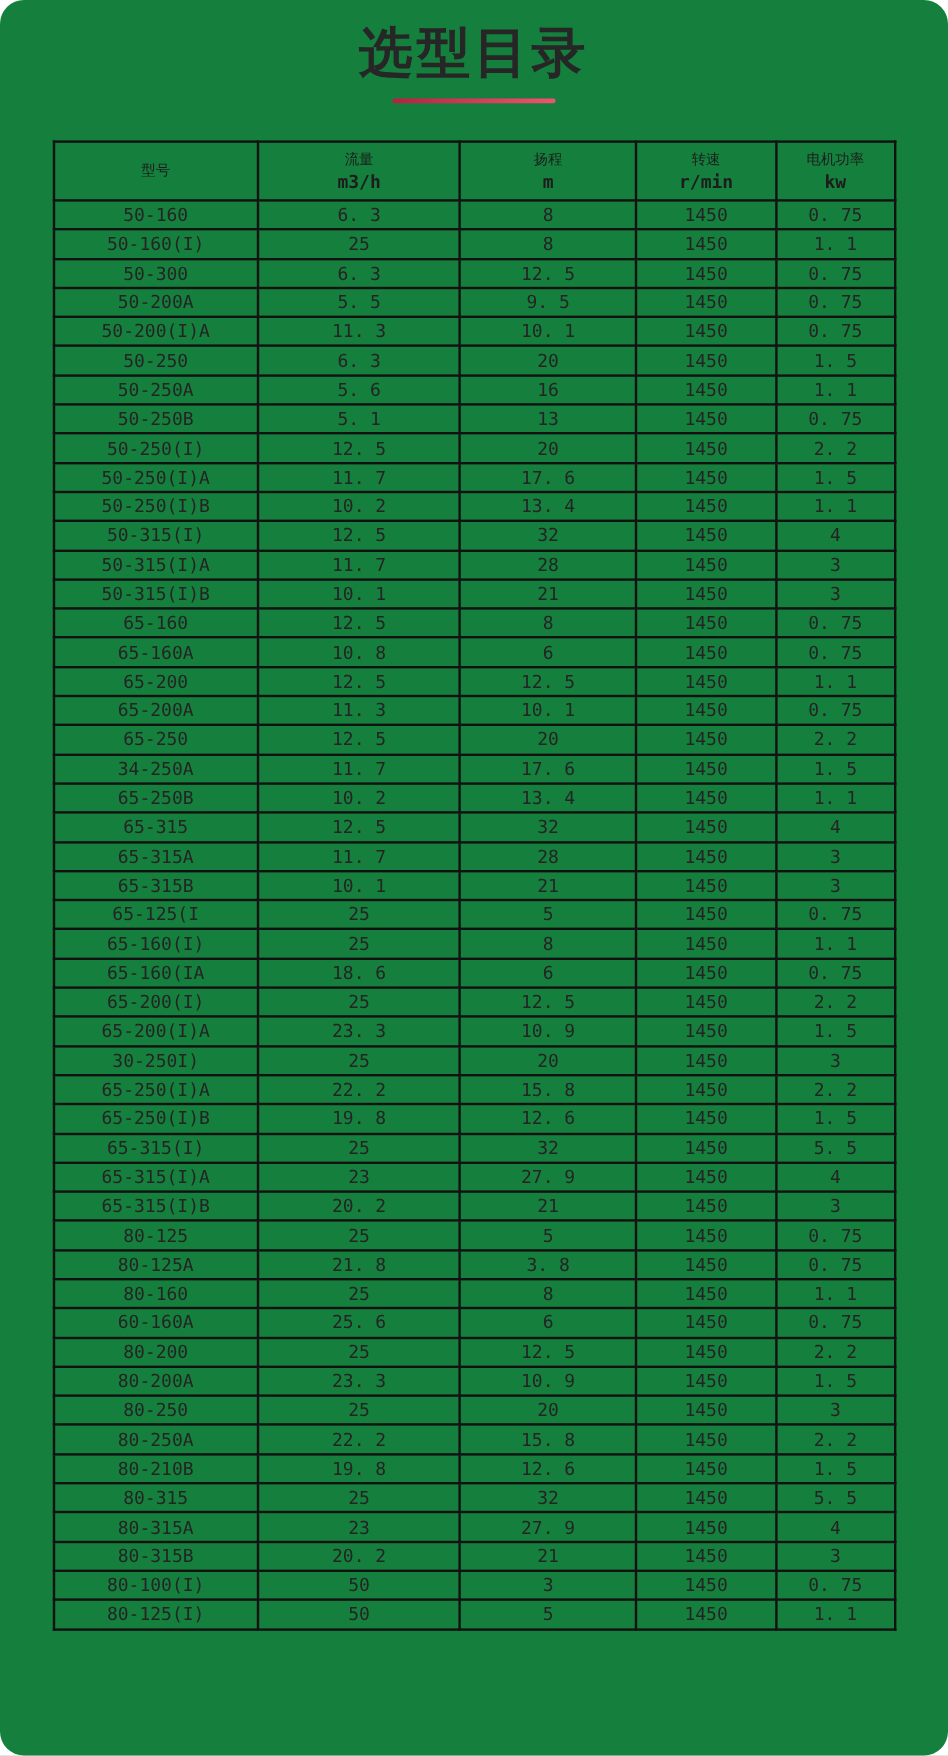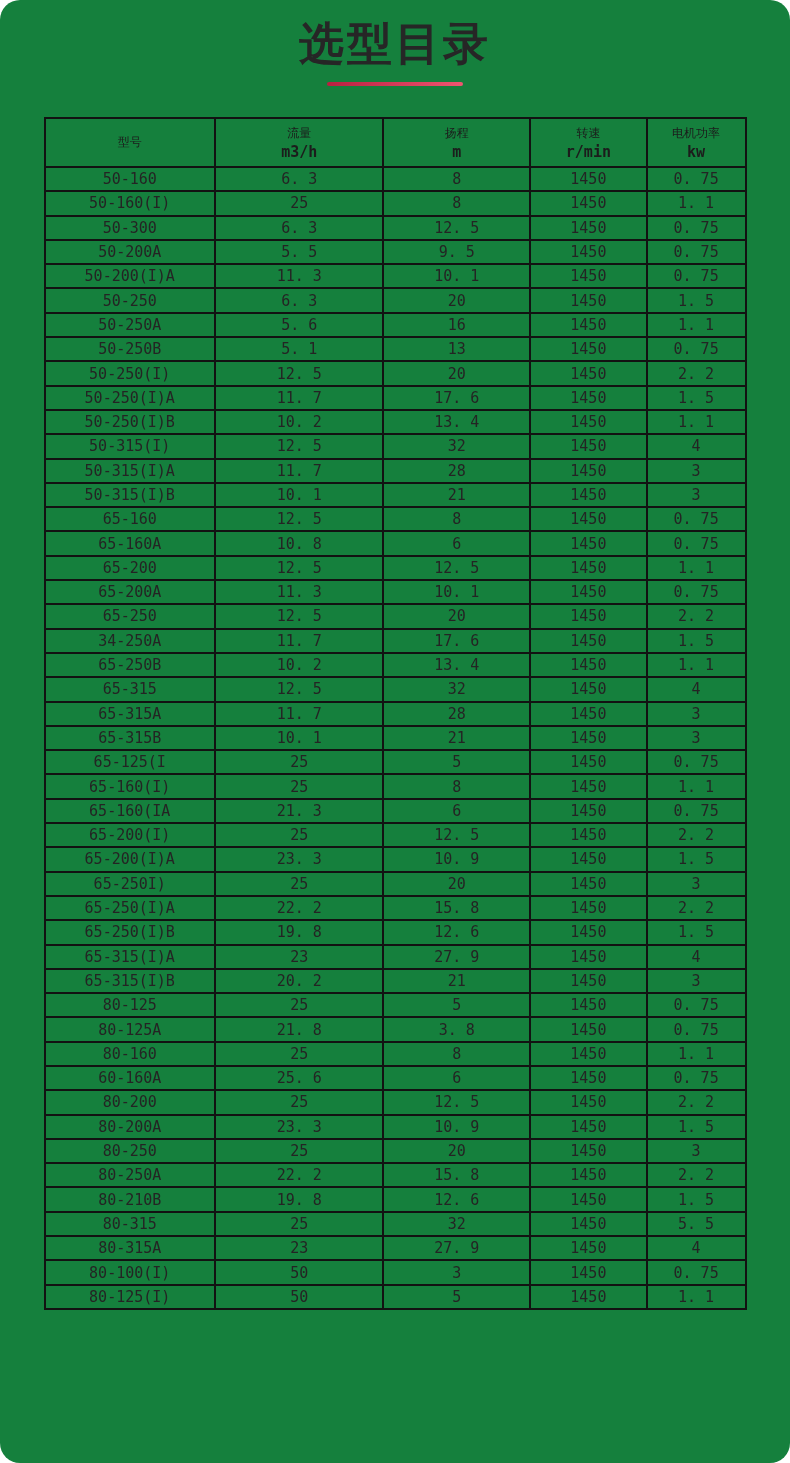--- a/index.html
+++ b/index.html
@@ -299,61 +299,68 @@
         </tr>
         <tr>
           <td>65-160(I)</td>
           <td>25</td>
           <td>8</td>
           <td>1450</td>
           <td>1. 1</td>
         </tr>
         <tr>
           <td>65-160(IA</td>
-          <td>21. 3</td>
+          <td>18. 6</td>
           <td>6</td>
           <td>1450</td>
           <td>0. 75</td>
         </tr>
         <tr>
           <td>65-200(I)</td>
           <td>25</td>
           <td>12. 5</td>
           <td>1450</td>
           <td>2. 2</td>
         </tr>
         <tr>
           <td>65-200(I)A</td>
           <td>23. 3</td>
           <td>10. 9</td>
           <td>1450</td>
           <td>1. 5</td>
         </tr>
         <tr>
-          <td>65-250I)</td>
+          <td>30-250I)</td>
           <td>25</td>
           <td>20</td>
           <td>1450</td>
           <td>3</td>
         </tr>
         <tr>
           <td>65-250(I)A</td>
           <td>22. 2</td>
           <td>15. 8</td>
           <td>1450</td>
           <td>2. 2</td>
         </tr>
         <tr>
           <td>65-250(I)B</td>
           <td>19. 8</td>
           <td>12. 6</td>
           <td>1450</td>
           <td>1. 5</td>
         </tr>
         <tr>
+          <td>65-315(I)</td>
+          <td>25</td>
+          <td>32</td>
+          <td>1450</td>
+          <td>5. 5</td>
+        </tr>
+        <tr>
           <td>65-315(I)A</td>
           <td>23</td>
           <td>27. 9</td>
           <td>1450</td>
           <td>4</td>
         </tr>
         <tr>
           <td>65-315(I)B</td>
           <td>20. 2</td>
           <td>21</td>
@@ -431,20 +438,27 @@
           <td>5. 5</td>
         </tr>
         <tr>
           <td>80-315A</td>
           <td>23</td>
           <td>27. 9</td>
           <td>1450</td>
           <td>4</td>
         </tr>
         <tr>
+          <td>80-315B</td>
+          <td>20. 2</td>
+          <td>21</td>
+          <td>1450</td>
+          <td>3</td>
+        </tr>
+        <tr>
           <td>80-100(I)</td>
           <td>50</td>
           <td>3</td>
           <td>1450</td>
           <td>0. 75</td>
         </tr>
         <tr>
           <td>80-125(I)</td>
           <td>50</td>
           <td>5</td>

